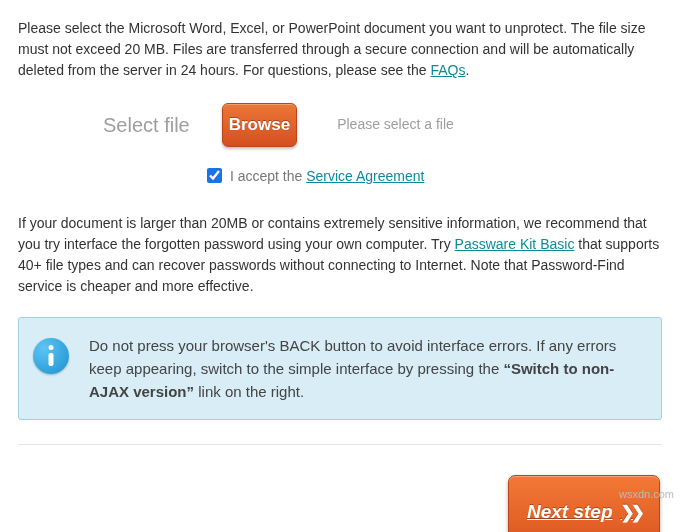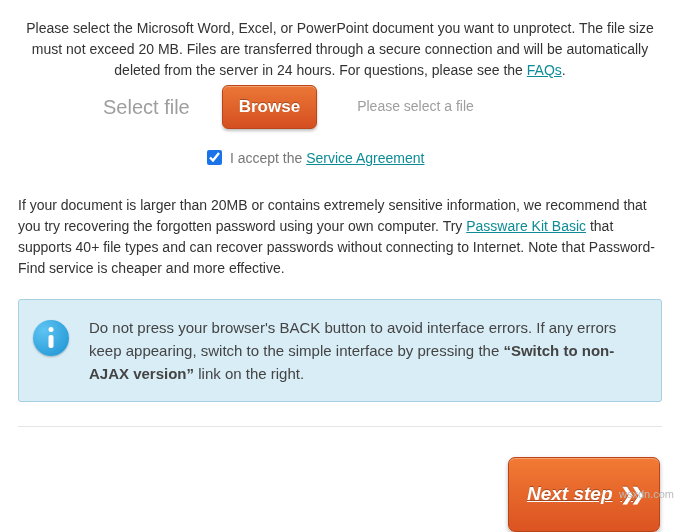--- a/index.html
+++ b/index.html
@@ -7,39 +7,39 @@
     margin: 0;
     padding: 18px;
     font-family: Arial, Helvetica, sans-serif;
     font-size: 14px;
     color: #333;
     width: 680px;
     background: #fff;
     line-height: 1.5;
   }
   a { color: #0d8c97; text-decoration: underline; }
-  .intro { margin-bottom: 4px; text-align: center; }
+  .intro { margin-bottom: 22px; }
   .select-row {
     display: flex;
     align-items: center;
     margin-left: 85px;
     margin-bottom: 10px;
   }
   .select-label {
     color: #9e9e9e;
     font-size: 20px;
     margin-right: 32px;
   }
   .browse-btn {
     display: inline-block;
     background: linear-gradient(#eb7737, #d54f20);
     color: #fff;
     font-weight: bold;
     font-size: 17px;
-    padding: 8px 16px;
+    padding: 8px 6px;
     border-radius: 6px;
     border: 1px solid #b94518;
     text-shadow: 0 -1px 0 rgba(0,0,0,0.3);
     box-shadow: 0 2px 3px rgba(0,0,0,0.25), inset 0 1px 0 rgba(255,255,255,0.3);
     cursor: pointer;
   }
   .select-hint {
     color: #9e9e9e;
     font-size: 14px;
     margin-left: 40px;
@@ -147,21 +147,21 @@
   <span class="browse-btn">Browse</span>
   <span class="select-hint">Please select a file</span>
 </div>
 
 <div class="agree-row">
   <input type="checkbox" checked="" style="">
   <span>I accept the </span><a href="#">Service Agreement</a>
 </div>
 
 <div class="paragraph2">
-  <span>If your document is larger than 20MB or contains extremely sensitive information, we recommend that you try recovering the forgotten password using your own computer. Try </span><a href="#">Passware Kit Basic</a><span> that supports 40+ file types and can recover passwords without connecting to Internet. Note that Password-Find service is cheaper and more effective.</span>
+  <span>If your document is larger than 20MB or contains extremely sensitive information, we recommend that you try interface the forgotten password using your own computer. Try </span><a href="#">Passware Kit Basic</a><span> that supports 40+ file types and can recover passwords without connecting to Internet. Note that Password-Find service is cheaper and more effective.</span>
 </div>
 
 <div class="info-box">
   <div class="info-icon"></div>
   <div class="info-text">
     <span>Do not press your browser's BACK button to avoid interface errors. If any errors keep appearing, switch to the simple interface by pressing the </span><span class="bold">“Switch to non-AJAX version”</span><span> link on the right.</span>
   </div>
 </div>
 
 <hr>

